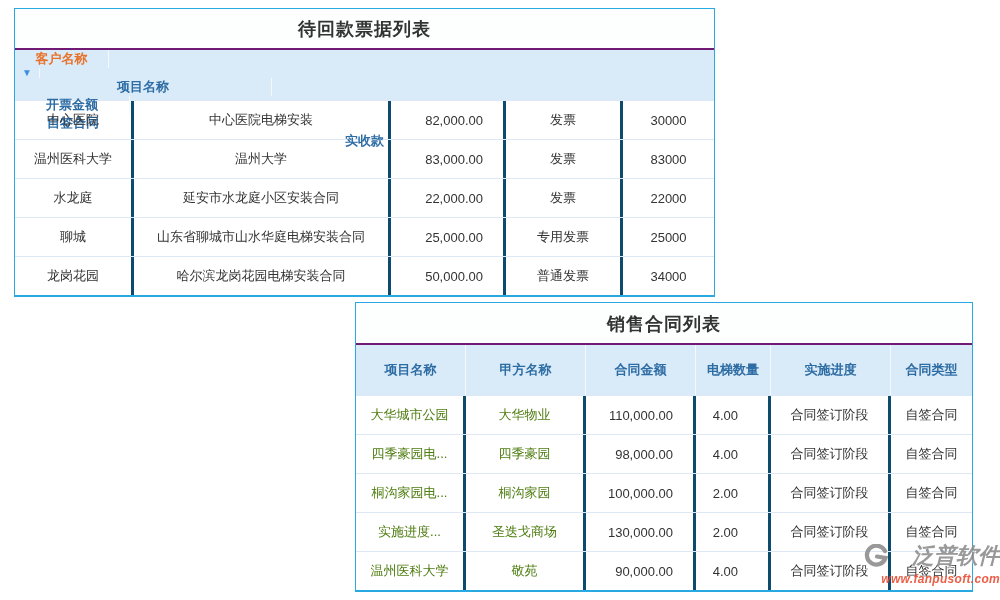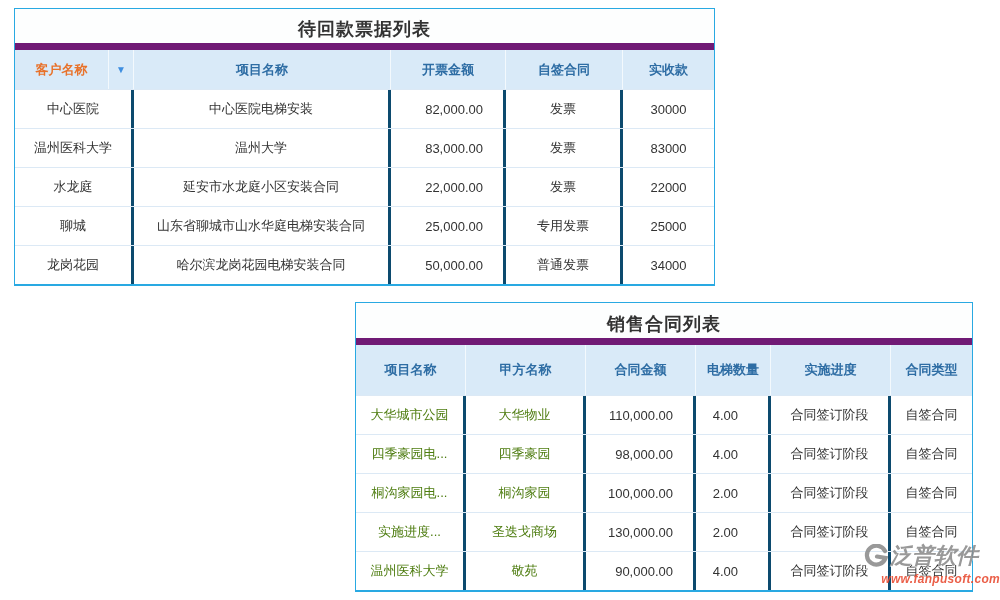--- a/index.html
+++ b/index.html
@@ -11,27 +11,27 @@
   }
   .panel {
     position:absolute; background:#fdfefe;
     border:1px solid #29a9e2; border-bottom-width:2px;
   }
   #bills-panel    { left:14px;  top:8px;   width:701px; }
   #contracts-panel{ left:355px; top:302px; width:618px; }
 
   .tbl-title {
     text-align:center; font-weight:bold; font-size:18px; color:#333333;
-    border-bottom:7px solid #701a75; background:#fdfefe; letter-spacing:1px;
+    border-bottom:2px solid #701a75; background:#fdfefe; letter-spacing:1px;
   }
   #bills-panel .tbl-title     { height:41px; line-height:41px; }
   #contracts-panel .tbl-title { height:42px; line-height:42px; }
 
   .hdr { display:flex; background:#d9eaf8; }
-  #bills-panel .hdr     { height:39px; }
+  #bills-panel .hdr     { height:50px;flex-direction:column; }
   #contracts-panel .hdr { height:50px; }
   .hcell {
     display:flex; align-items:center; justify-content:center;
     color:#2e6da4; font-size:13px; font-weight:bold;
     border-right:1px solid #f3f9fd;
   }
   .hcell:last-child { border-right:none; }
   .hcell.orange { color:#e8722a; }
   .arrow-glyph { color:#3e8ee0; font-size:10px; line-height:1; }
 
@@ -56,21 +56,21 @@
   .cc4 { width:75px;  } .cc5 { width:120px; } .cc6 { flex:1; }
   .cc4.num { padding-right:30px; }
 
   
   .watermark {
     position:absolute; left:864px; top:544px; width:136px;
     opacity:0.88; z-index:5; pointer-events:none;
     font-style:italic; text-align:right;
   }
   .wm-brandline {
-    display:flex; align-items:center; justify-content:flex-start; gap:2px;
+    display:flex; align-items:center; justify-content:space-between; gap:2px;
     color:#8b8b8b; font-weight:bold; font-size:22px; line-height:1.1;
     text-shadow:0 1px 0 #ffffff;
   }
   .wm-logo { width:24px; height:24px; flex:0 0 auto; }
   .wm-url {
     color:#e8492f; font-weight:bold; font-size:12px; letter-spacing:0.3px;
     margin-top:4px; white-space:nowrap;
   }
 </style>
 </head>

